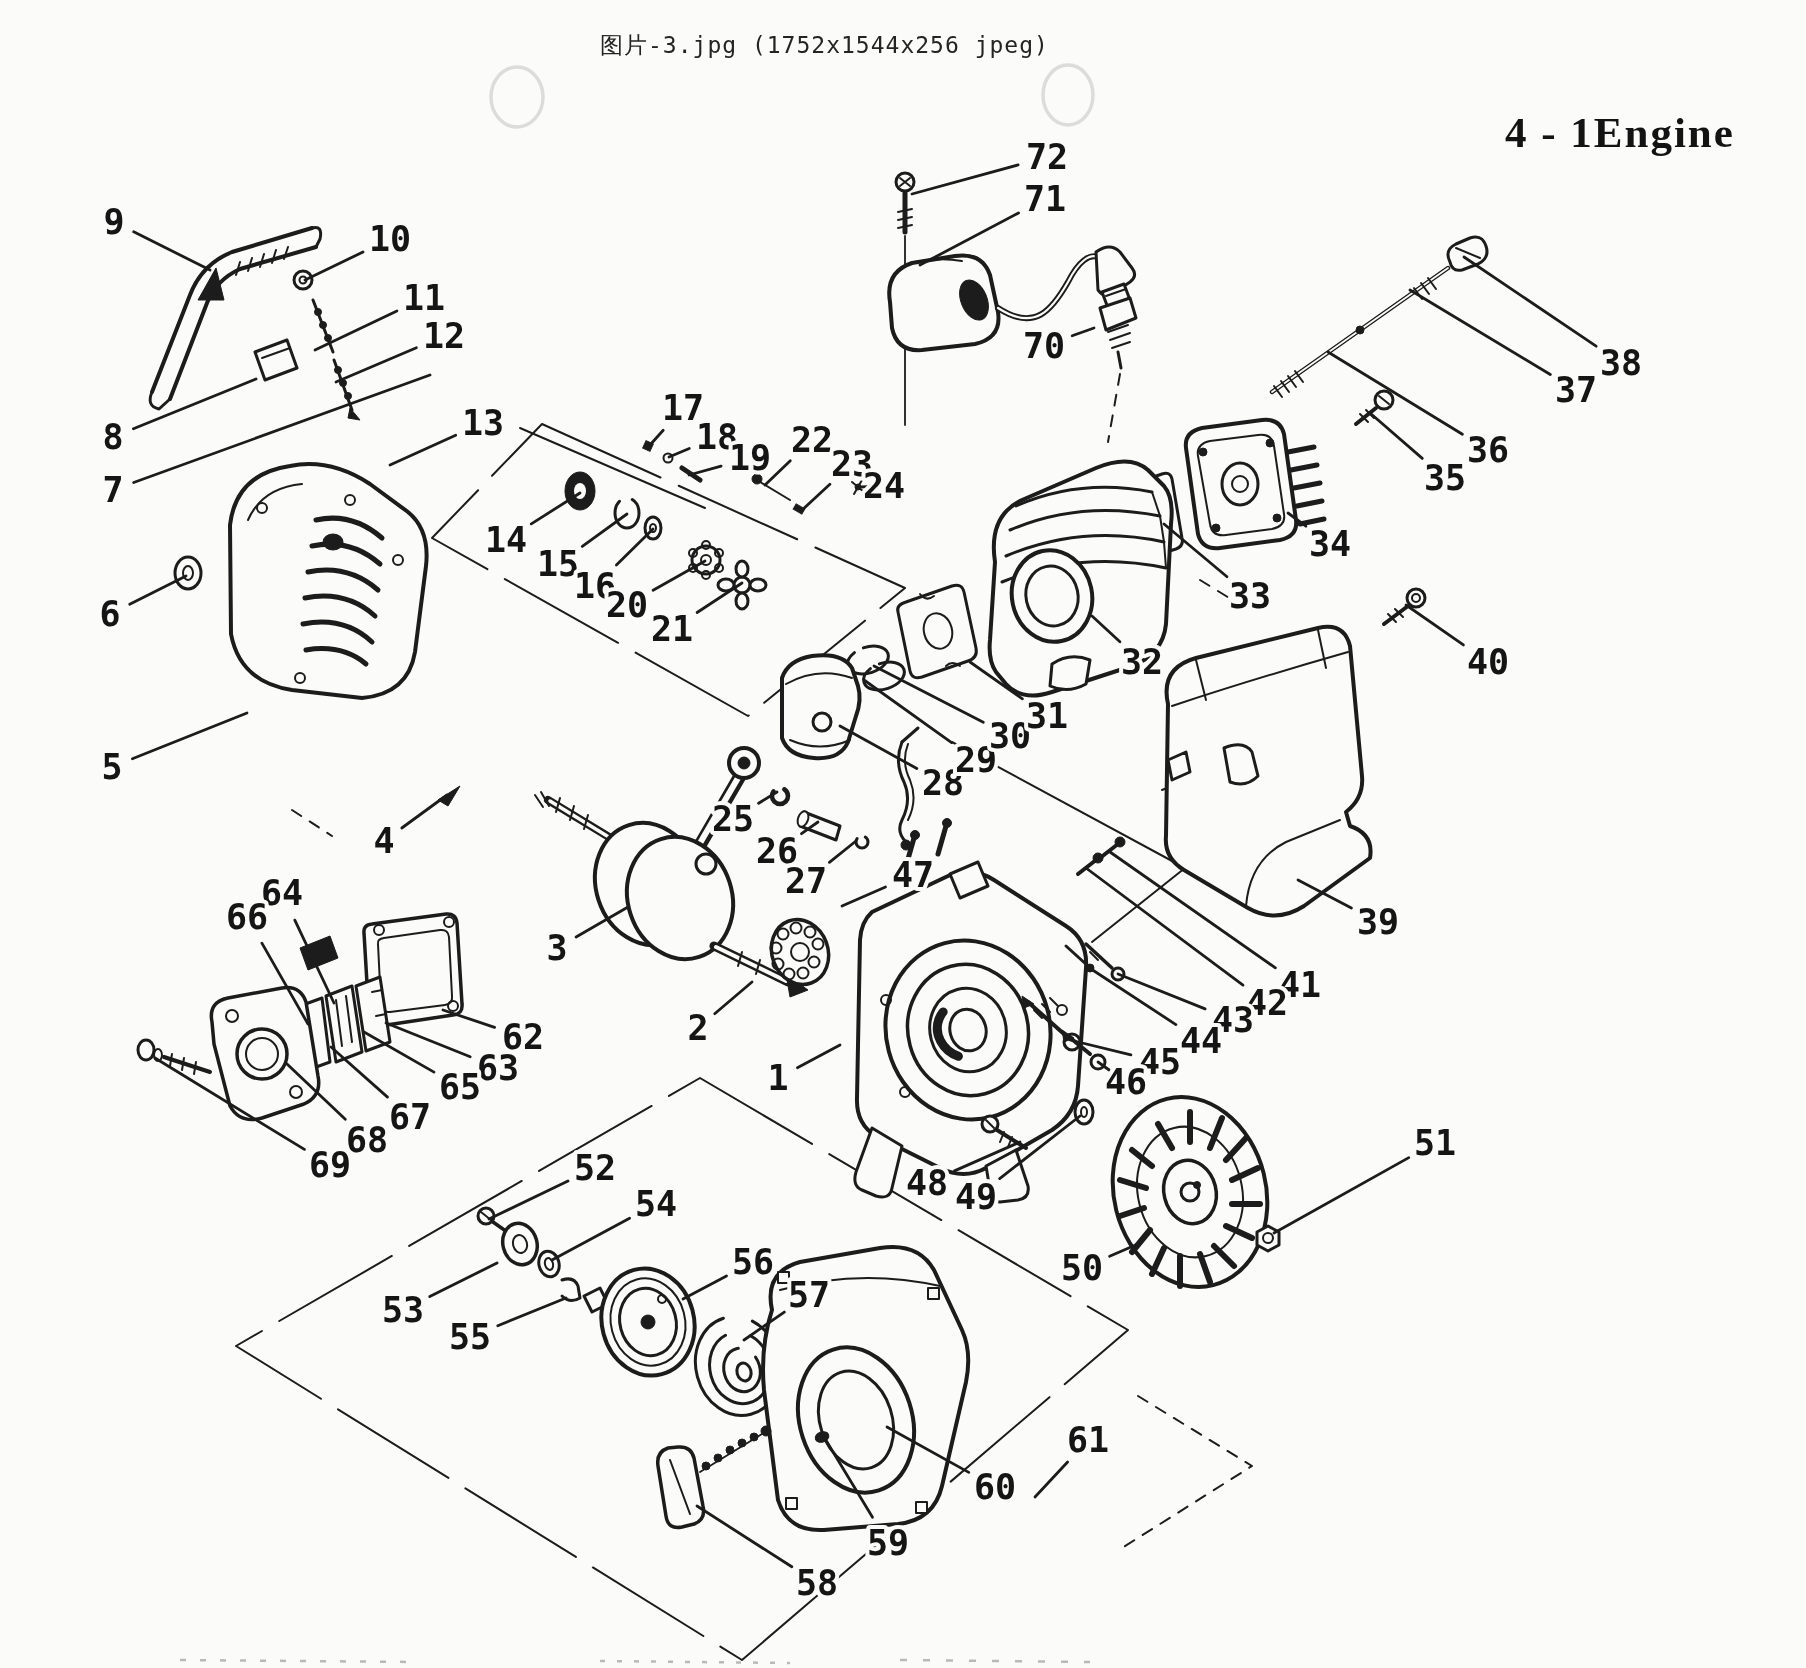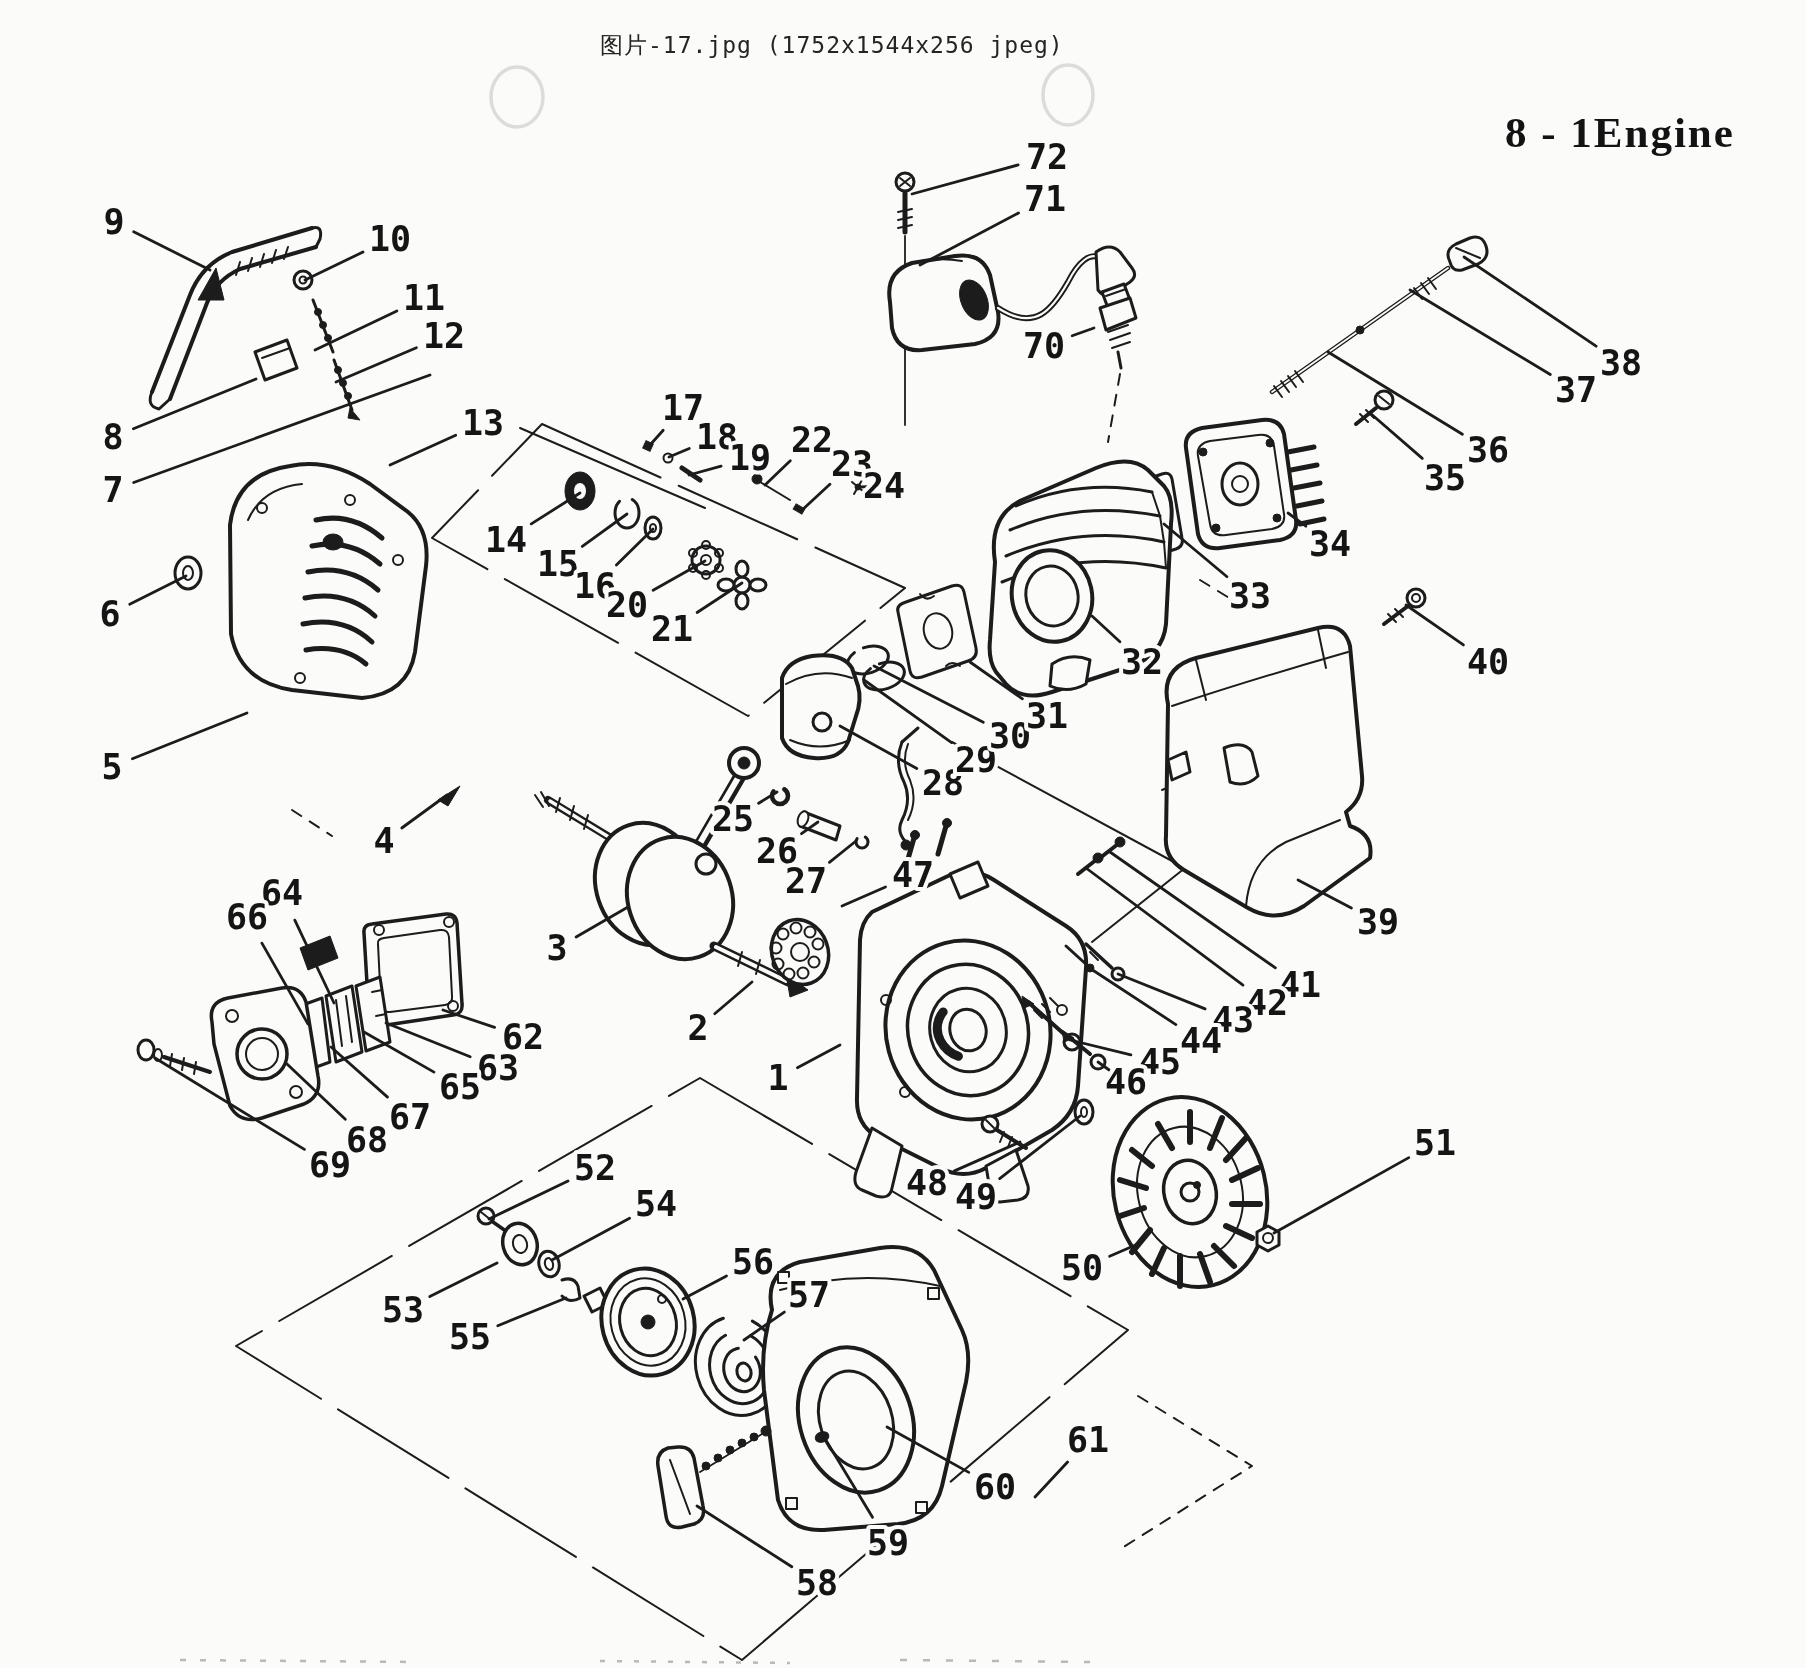--- a/index.html
+++ b/index.html
@@ -22,22 +22,22 @@
   .noise{stroke:#b9b9b9;stroke-width:2.5;}
   #leaders line{stroke:#1c1c1c;stroke-width:2.8;stroke-linecap:round;}
   #labels text{font-family:"DejaVu Sans Mono",monospace;font-weight:700;font-size:35px;
      fill:#151515;text-anchor:middle;dominant-baseline:central;
      paint-order:stroke;stroke:#fbfbfa;stroke-width:8px;stroke-linejoin:round;}
 </style>
 </head>
 <body>
 
 <div id="page">
-  <div id="caption">图片-17.jpg (1752x1544x256 jpeg)</div>
-  <div id="fig-title">8 - 1Engine</div>
+  <div id="caption">图片-3.jpg (1752x1544x256 jpeg)</div>
+  <div id="fig-title">4 - 1Engine</div>
 
   <svg width="1806" height="1668" viewBox="0 0 1806 1668">
 
     <g>
       <ellipse class="faint" cx="517" cy="97" rx="26" ry="30"></ellipse>
       <ellipse class="faint" cx="1068" cy="95" rx="25" ry="30"></ellipse>
     </g>
 
     <g>
       <path class="ln2 ldash" d="M542,424 L905,588 L748,716 L432,538 Z"></path>

